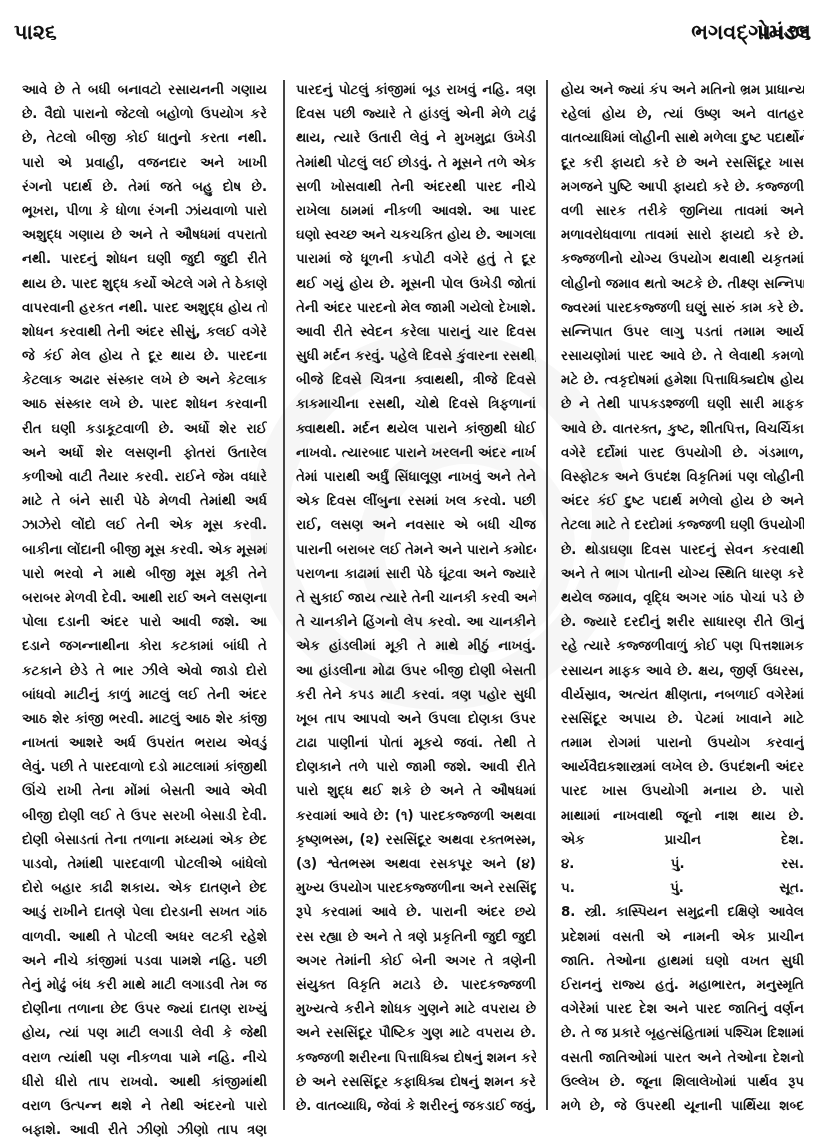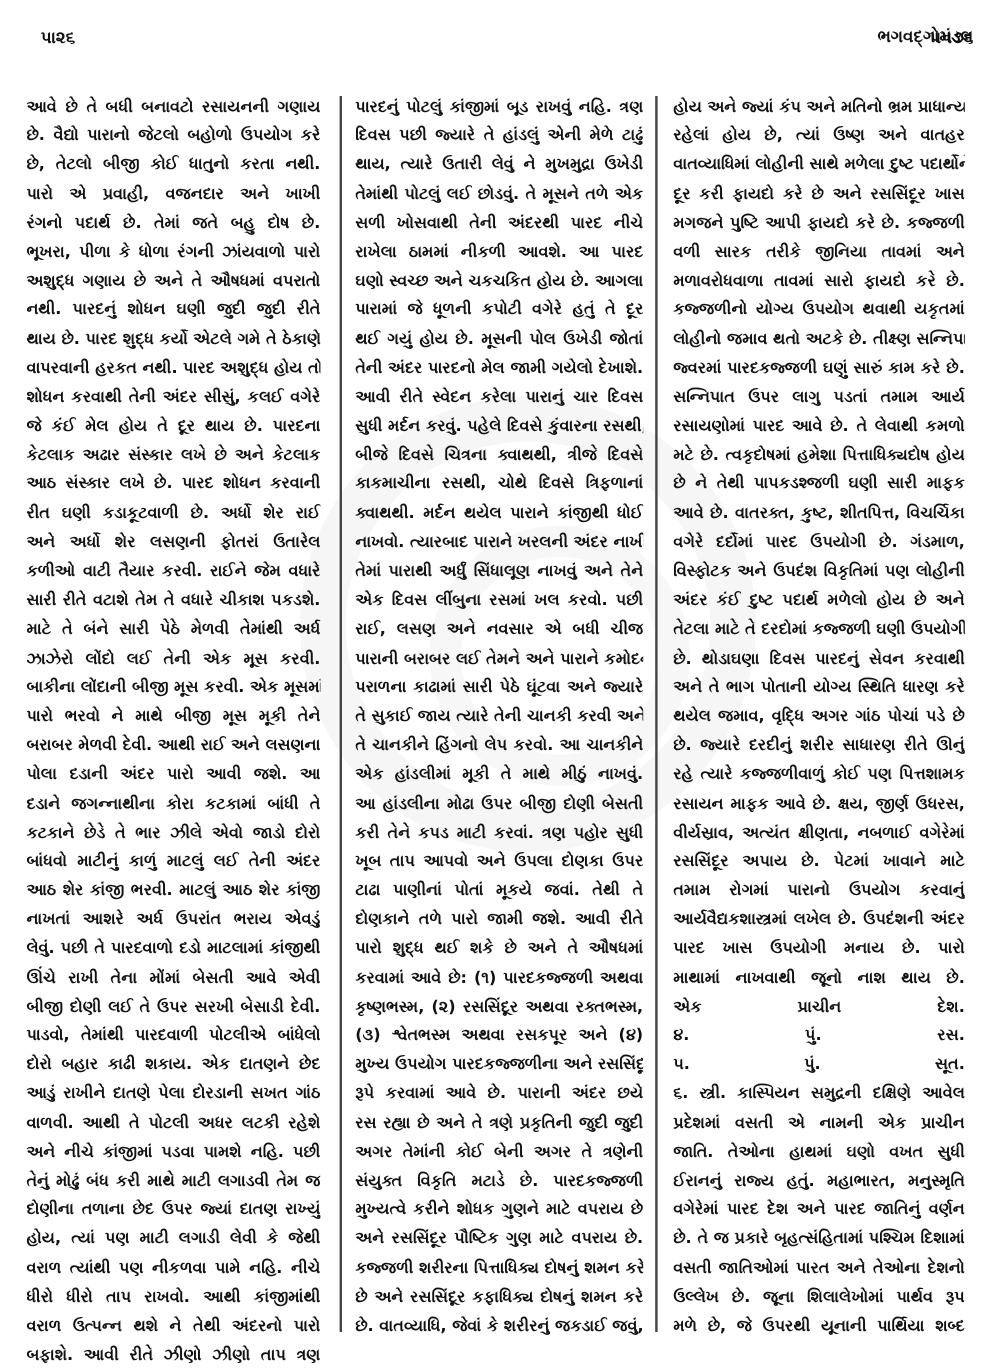--- a/index.html
+++ b/index.html
@@ -39,22 +39,21 @@
     .header {
       position: absolute;
       top: 20px;
       left: 14px;
       right: 14px;
       height: 24px;
       display: flex;
       justify-content: space-between;
       align-items: center;
       font-weight: bold;
-      font-size: 14px;
-      margin-left: 20px;
+      font-size: 21px;
     }
     .header .center {
       position: absolute;
       left: 0;
       right: 0;
       text-align: right;
       font-family: Liberation Serif, serif;
     }
     .col {
       position: absolute;
@@ -107,35 +106,35 @@
     <span class="line">નથી. પારદનું શોધન ઘણી જુદી જુદી રીતે</span>
     <span class="line">થાય છે. પારદ શુદ્ધ કર્યો એટલે ગમે તે ઠેકાણે</span>
     <span class="line">વાપરવાની હરકત નથી. પારદ અશુદ્ધ હોય તો</span>
     <span class="line">શોધન કરવાથી તેની અંદર સીસું, કલઈ વગેરે</span>
     <span class="line">જે કંઈ મેલ હોય તે દૂર થાય છે. પારદના</span>
     <span class="line">કેટલાક અઢાર સંસ્કાર લખે છે અને કેટલાક</span>
     <span class="line">આઠ સંસ્કાર લખે છે. પારદ શોધન કરવાની</span>
     <span class="line">રીત ઘણી કડાકૂટવાળી છે. અર્ધો શેર રાઈ</span>
     <span class="line">અને અર્ધો શેર લસણની ફોતરાં ઉતારેલ</span>
     <span class="line">કળીઓ વાટી તૈયાર કરવી. રાઈને જેમ વધારે</span>
-    <span class="line">સારી રીતે વટાશે તેમ તે વધારે ચીકાશ પકડશે.</span>
     <span class="line">માટે તે બંને સારી પેઠે મેળવી તેમાંથી અર્ધ</span>
     <span class="line">ઝાઝેરો લોંદો લઈ તેની એક મૂસ કરવી.</span>
     <span class="line">બાકીના લોંદાની બીજી મૂસ કરવી. એક મૂસમાં</span>
     <span class="line">પારો ભરવો ને માથે બીજી મૂસ મૂકી તેને</span>
     <span class="line">બરાબર મેળવી દેવી. આથી રાઈ અને લસણના</span>
     <span class="line">પોલા દડાની અંદર પારો આવી જશે. આ</span>
     <span class="line">દડાને જગન્નાથીના કોરા કટકામાં બાંધી તે</span>
     <span class="line">કટકાને છેડે તે ભાર ઝીલે એવો જાડો દોરો</span>
     <span class="line">બાંધવો માટીનું કાળું માટલું લઈ તેની અંદર</span>
     <span class="line">આઠ શેર કાંજી ભરવી. માટલું આઠ શેર કાંજી</span>
     <span class="line">નાખતાં આશરે અર્ધ ઉપરાંત ભરાય એવડું</span>
     <span class="line">લેવું. પછી તે પારદવાળો દડો માટલામાં કાંજીથી</span>
     <span class="line">ઊંચે રાખી તેના મોંમાં બેસતી આવે એવી</span>
     <span class="line">બીજી દોણી લઈ તે ઉપર સરખી બેસાડી દેવી.</span>
+    <span class="line">દોણી બેસાડતાં તેના તળાના મધ્યમાં એક છેદ</span>
     <span class="line">પાડવો, તેમાંથી પારદવાળી પોટલીએ બાંધેલો</span>
     <span class="line">દોરો બહાર કાઢી શકાય. એક દાતણને છેદ</span>
     <span class="line">આડું રાખીને દાતણે પેલા દોરડાની સખત ગાંઠ</span>
     <span class="line">વાળવી. આથી તે પોટલી અધર લટકી રહેશે</span>
     <span class="line">અને નીચે કાંજીમાં પડવા પામશે નહિ. પછી</span>
     <span class="line">તેનું મોઢું બંધ કરી માથે માટી લગાડવી તેમ જ</span>
     <span class="line">દોણીના તળાના છેદ ઉપર જ્યાં દાતણ રાખ્યું</span>
     <span class="line">હોય, ત્યાં પણ માટી લગાડી લેવી કે જેથી</span>
     <span class="line">વરાળ ત્યાંથી પણ નીકળવા પામે નહિ. નીચે</span>
     <span class="line">ધીરો ધીરો તાપ રાખવો. આથી કાંજીમાંથી</span>
@@ -215,21 +214,21 @@
     <span class="line">રસાયન માફક આવે છે. ક્ષય, જીર્ણ ઉધરસ,</span>
     <span class="line">વીર્યસ્રાવ, અત્યંત ક્ષીણતા, નબળાઈ વગેરેમાં</span>
     <span class="line">રસસિંદૂર અપાય છે. પેટમાં ખાવાને માટે</span>
     <span class="line">તમામ રોગમાં પારાનો ઉપયોગ કરવાનું</span>
     <span class="line">આર્યવૈદ્યકશાસ્ત્રમાં લખેલ છે. ઉપદંશની અંદર</span>
     <span class="line">પારદ ખાસ ઉપયોગી મનાય છે. પારો</span>
     <span class="line">માથામાં નાખવાથી જૂનો નાશ થાય છે.</span>
     <span class="line">એક પ્રાચીન દેશ.</span>
     <span class="line">૪. પું. રસ.</span>
     <span class="line">૫. પું. સૂત.</span>
-    <span class="line">૬. સ્ત્રી. કાસ્પિયન સમુદ્રની દક્ષિણે આવેલ</span>
+    <span class="line">8. સ્ત્રી. કાસ્પિયન સમુદ્રની દક્ષિણે આવેલ</span>
     <span class="line">પ્રદેશમાં વસતી એ નામની એક પ્રાચીન</span>
     <span class="line">જાતિ. તેઓના હાથમાં ઘણો વખત સુધી</span>
     <span class="line">ઈરાનનું રાજ્ય હતું. મહાભારત, મનુસ્મૃતિ</span>
     <span class="line">વગેરેમાં પારદ દેશ અને પારદ જાતિનું વર્ણન</span>
     <span class="line">છે. તે જ પ્રકારે બૃહત્સંહિતામાં પશ્ચિમ દિશામાં</span>
     <span class="line">વસતી જાતિઓમાં પારત અને તેઓના દેશનો</span>
     <span class="line">ઉલ્લેખ છે. જૂના શિલાલેખોમાં પાર્થવ રૂપ</span>
     <span class="line">મળે છે, જે ઉપરથી યૂનાની પાર્થિયા શબ્દ</span>
   </div>
 

